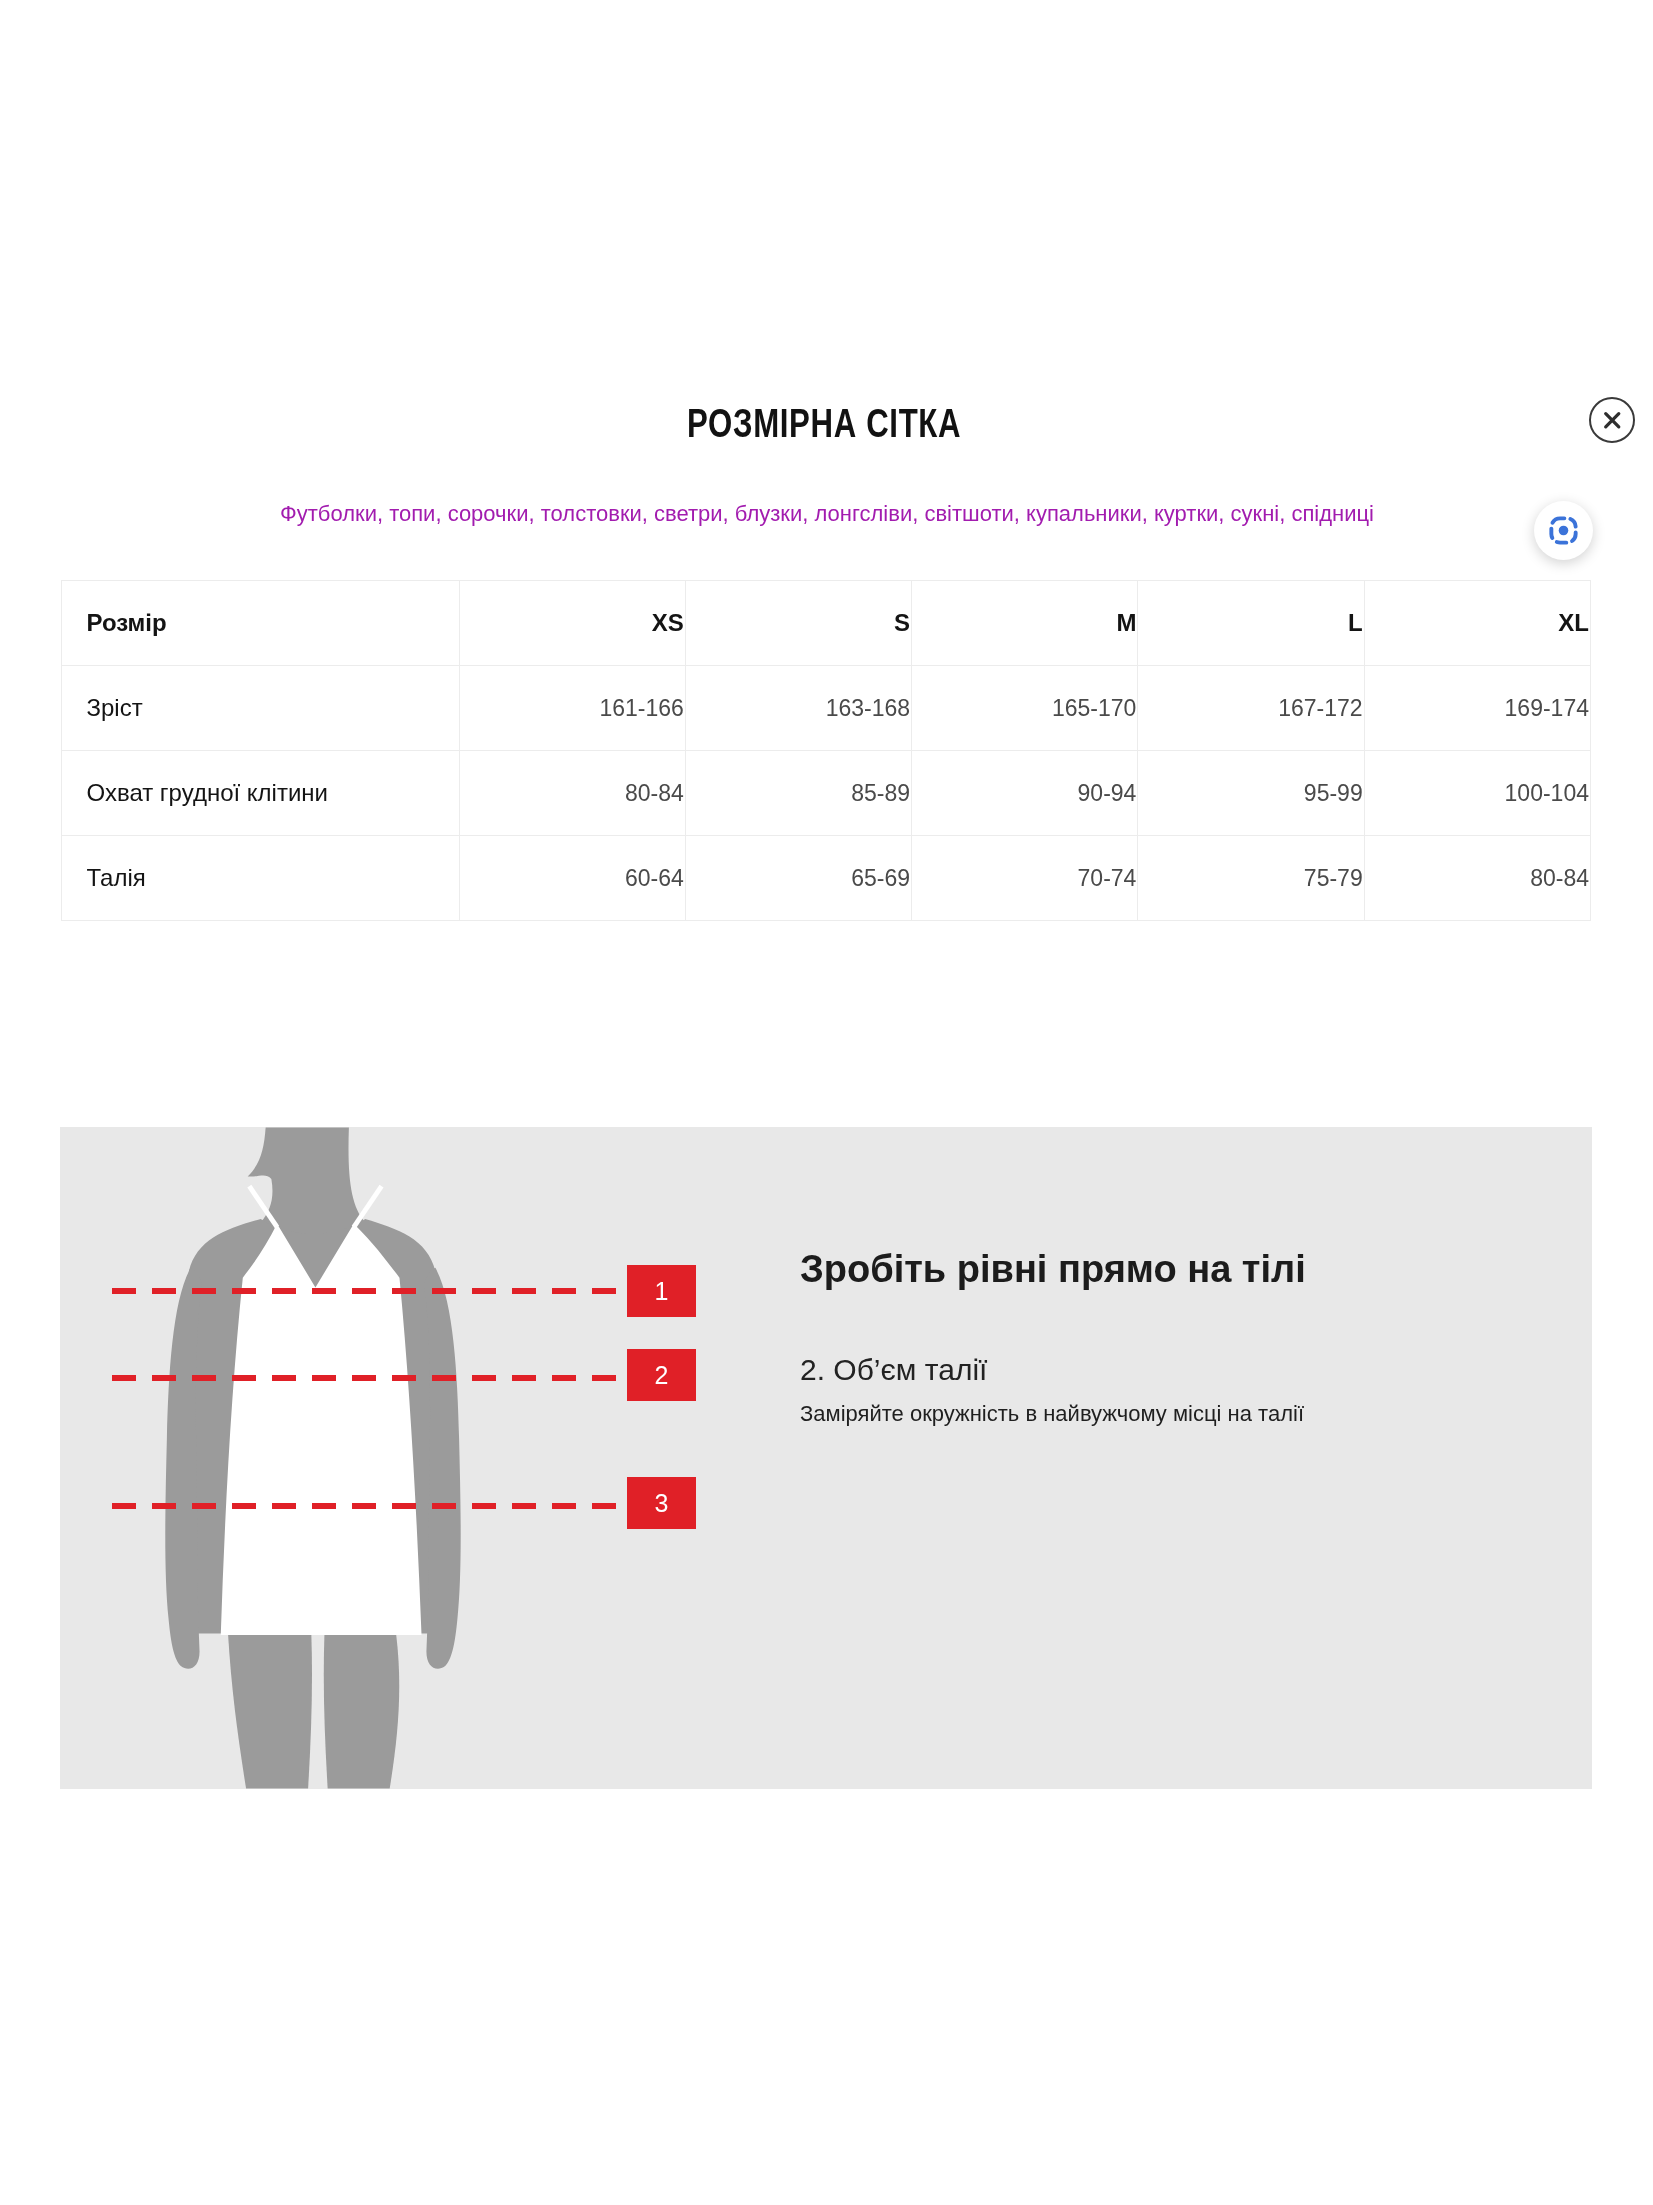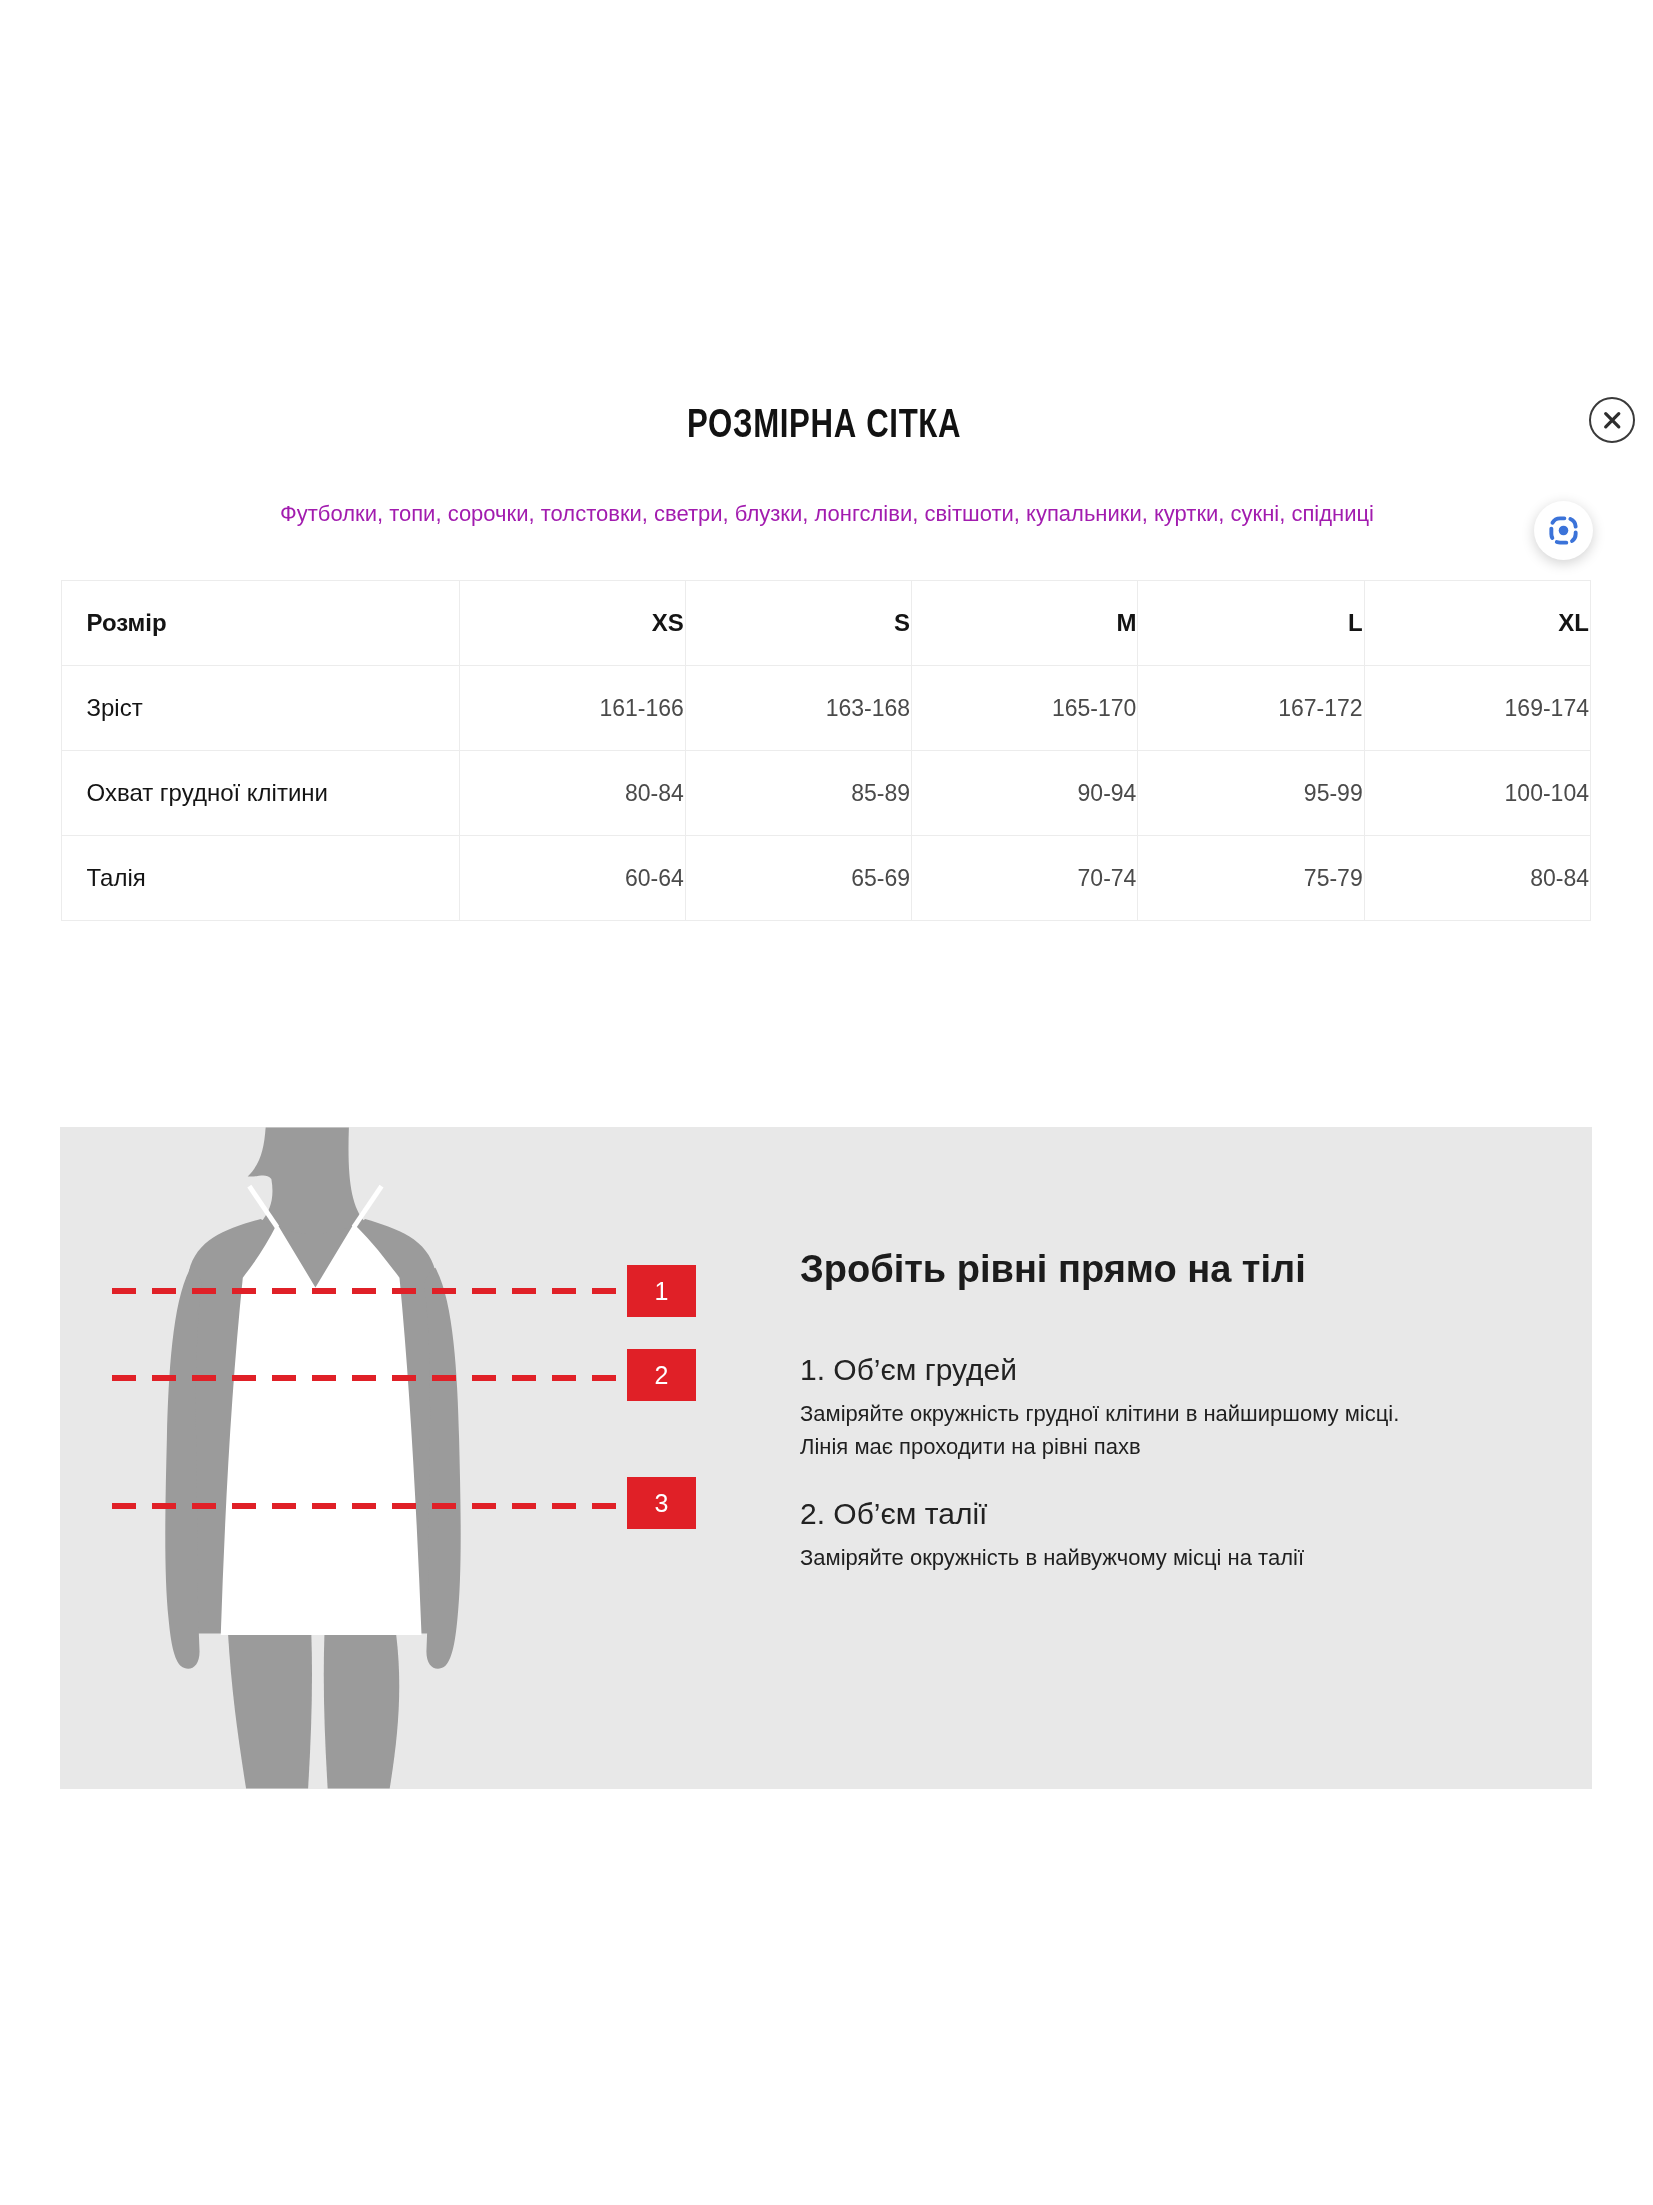--- a/index.html
+++ b/index.html
@@ -155,25 +155,20 @@
   <div class="dash-line" style="top:248px;"></div>
   <div class="dash-line" style="top:376px;"></div>
 
   <div class="marker" style="top:138px;">1</div>
   <div class="marker" style="top:222px;">2</div>
   <div class="marker" style="top:350px;">3</div>
 
   <div class="panel-text">
     <h2 class="guide-heading">Зробіть рівні прямо на тілі</h2>
 
-    <div class="guide-section">
-      <h3>1. Об’єм грудей</h3>
-      <div class="line">Заміряйте окружність грудної клітини в найширшому місці.</div>
-      <div class="line">Лінія має проходити на рівні пахв</div>
-    </div>
 
     <div class="guide-section">
       <h3>2. Об’єм талії</h3>
       <div class="line">Заміряйте окружність в найвужчому місці на талії</div>
     </div>
 
   </div>
 </div>
 
 

